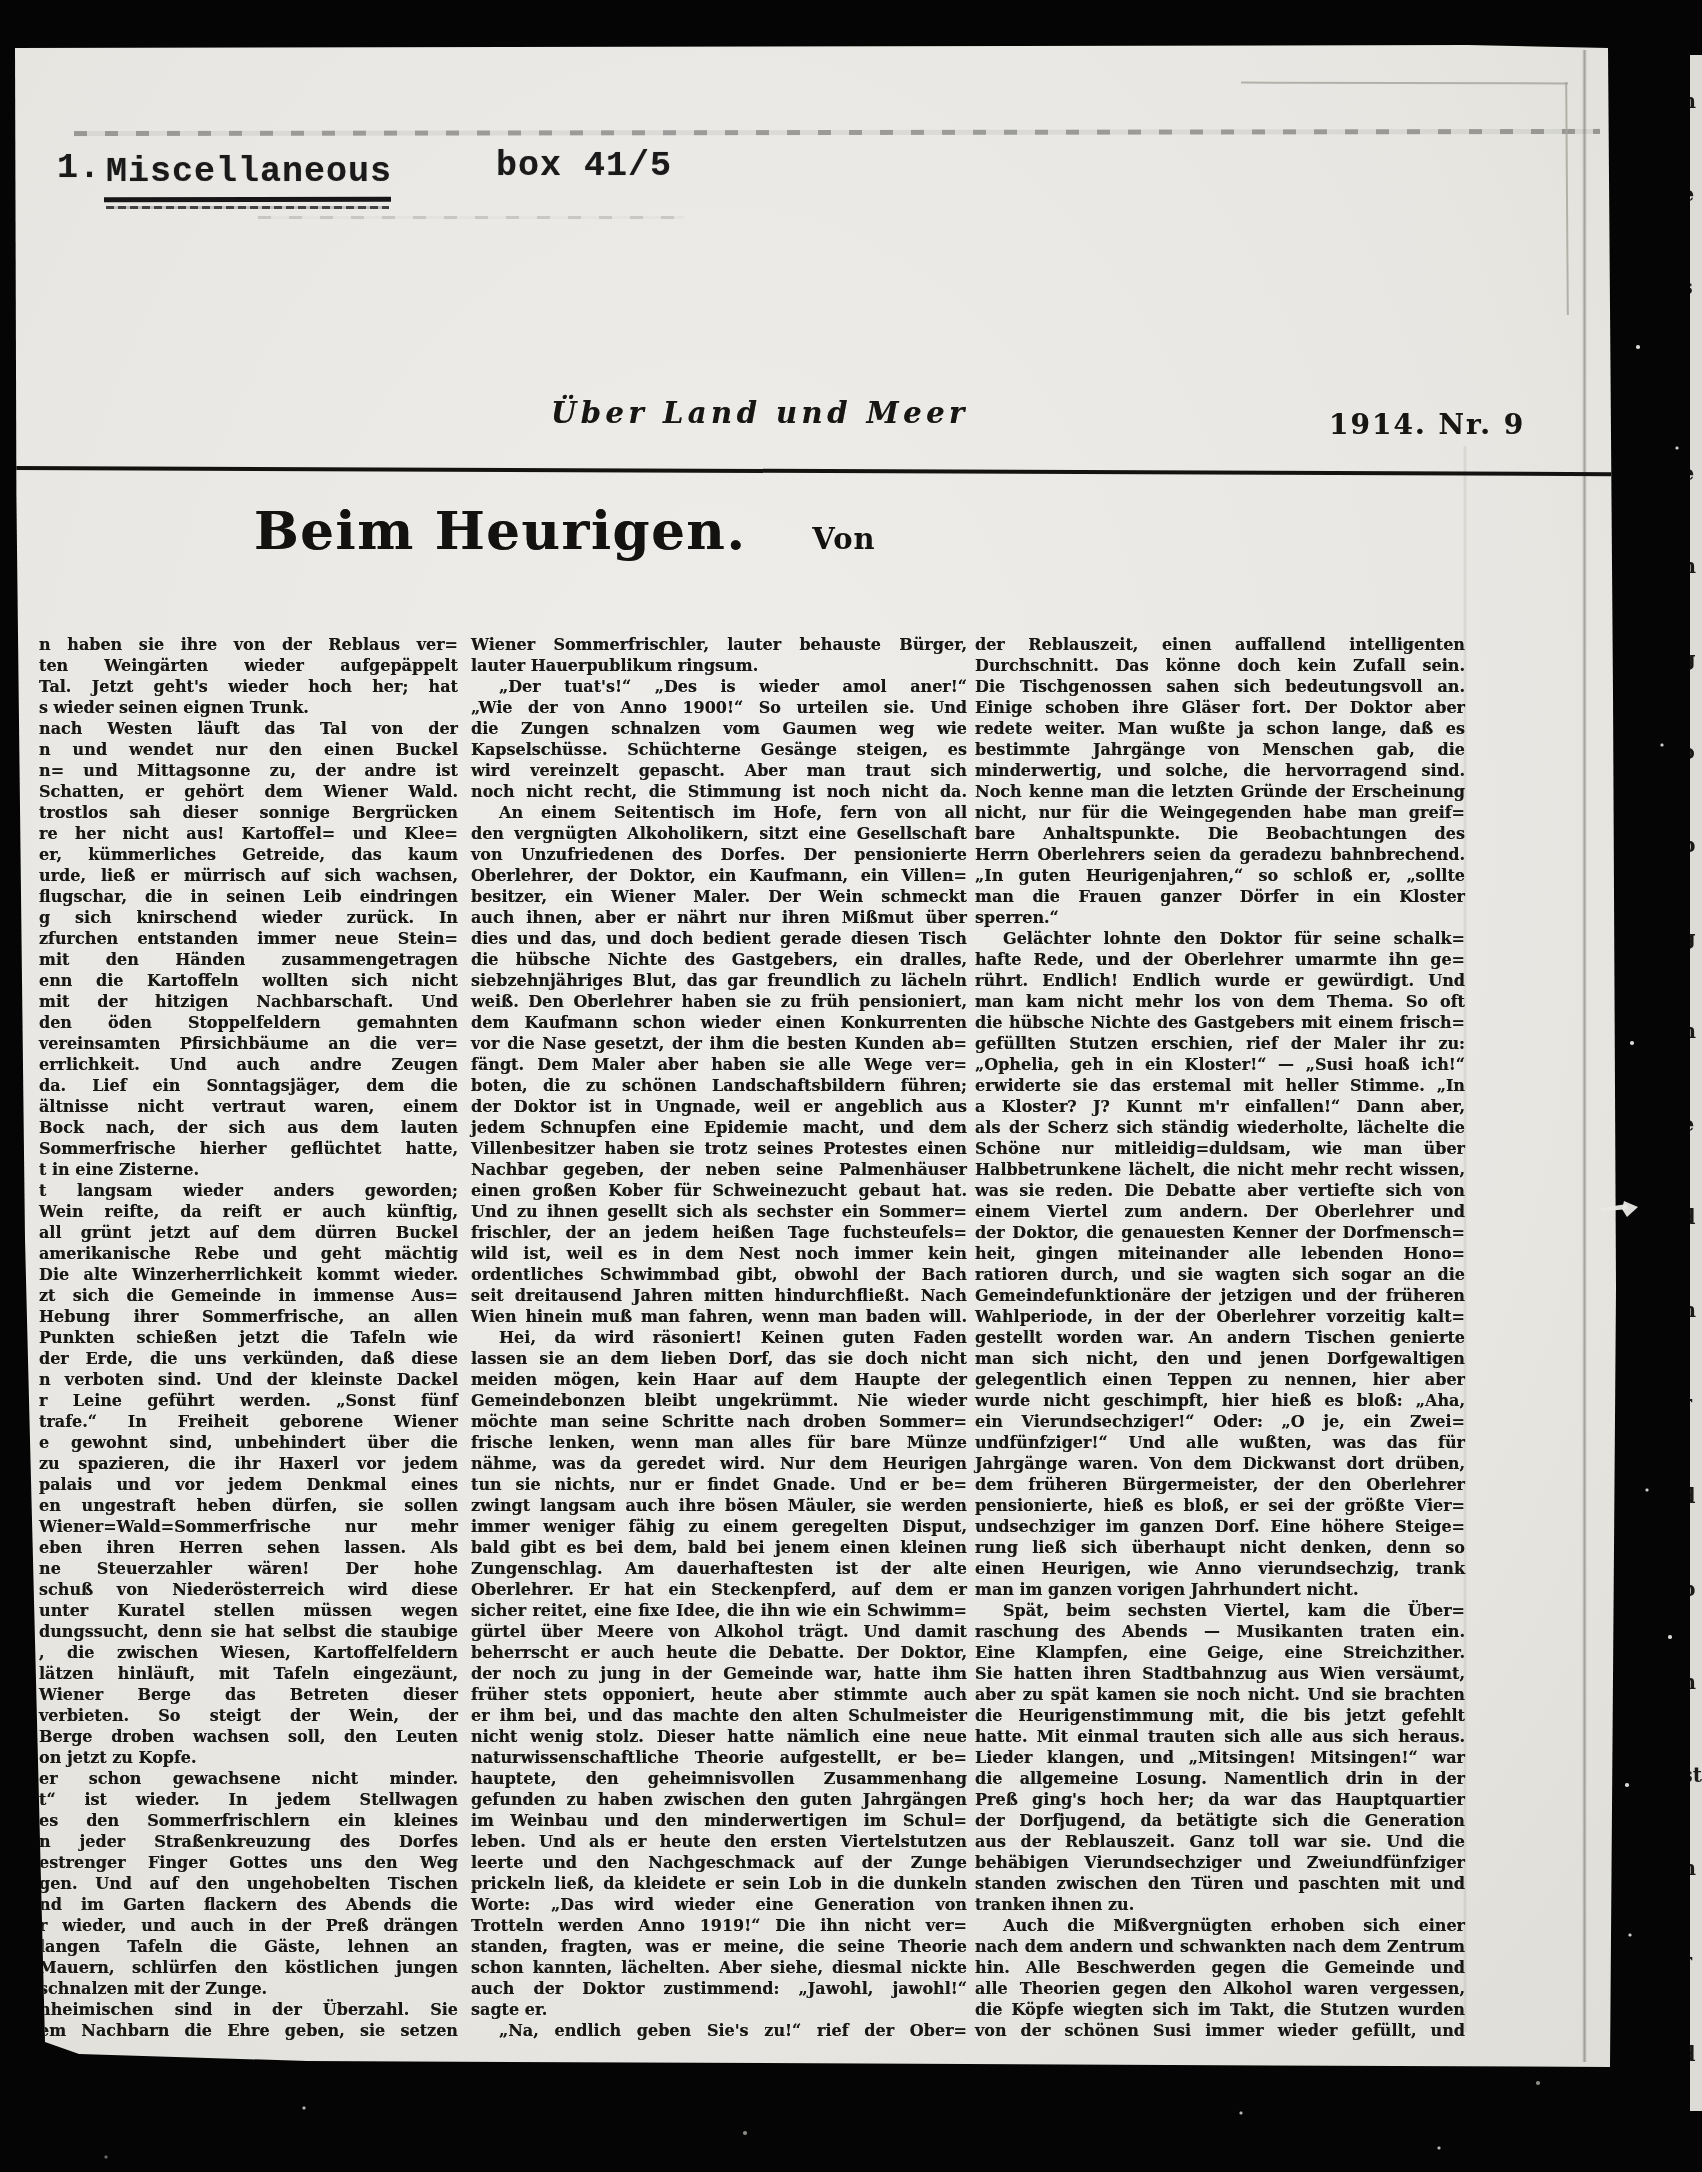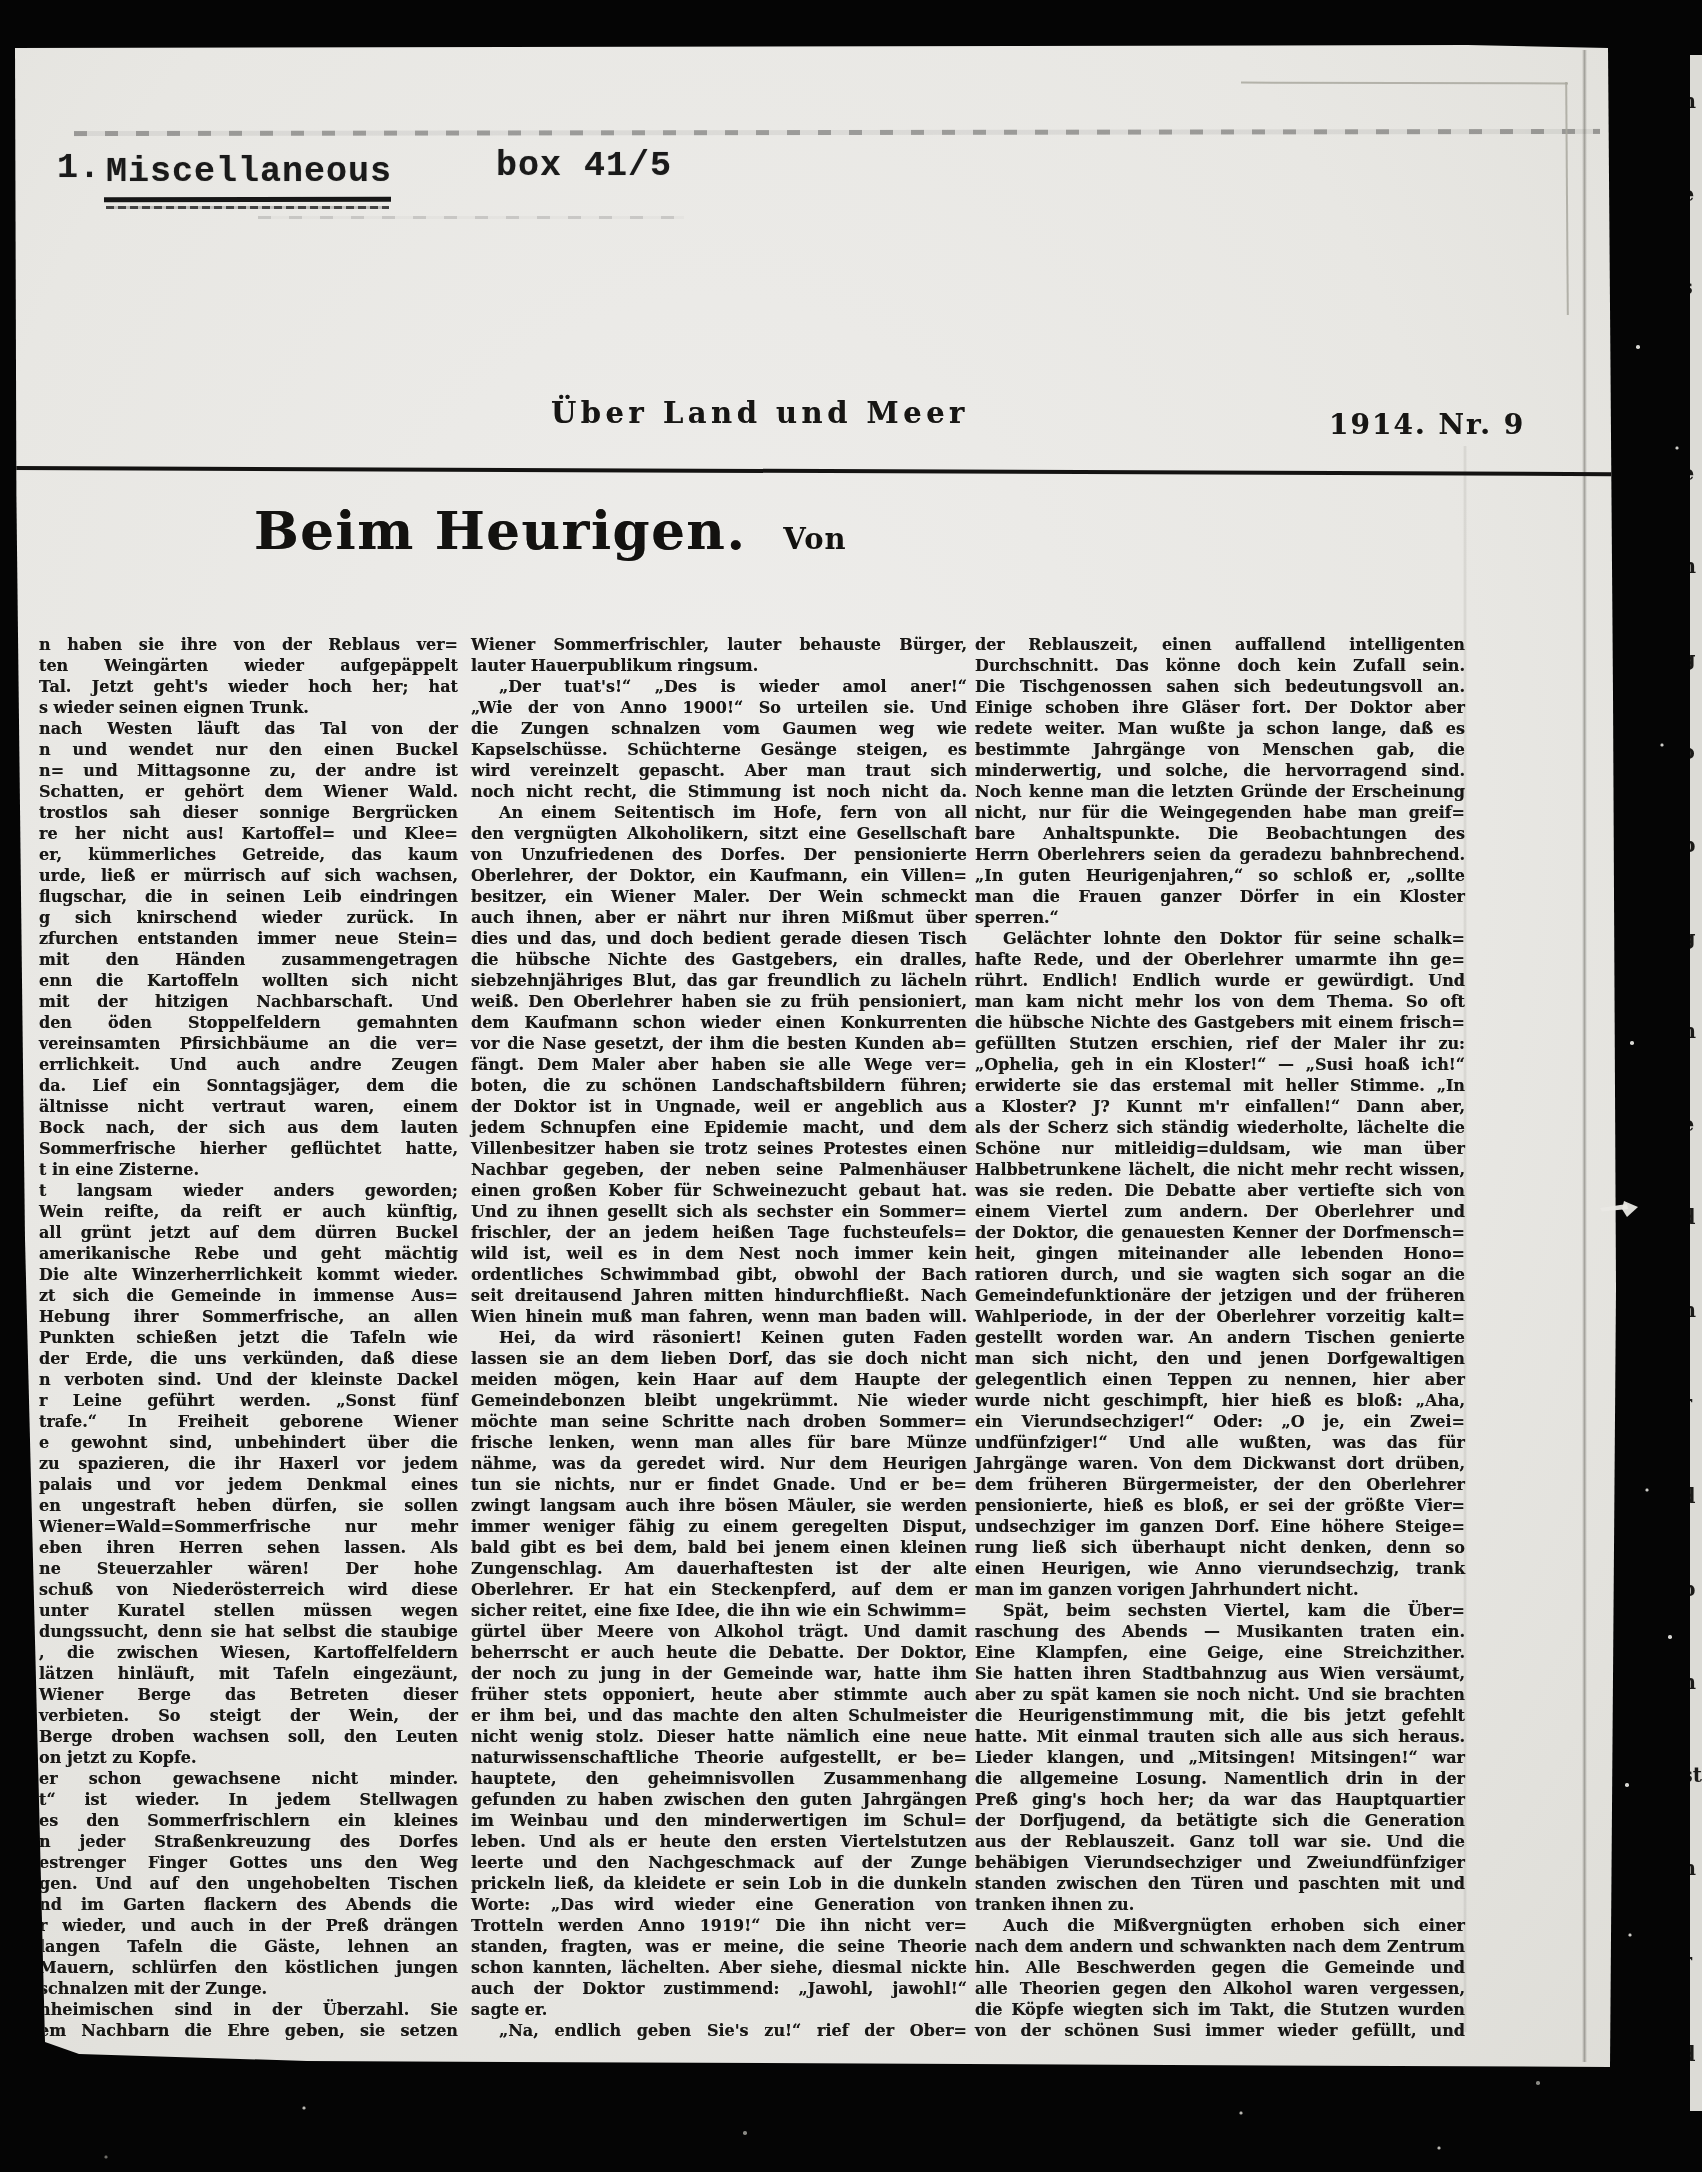--- a/index.html
+++ b/index.html
@@ -57,30 +57,31 @@
   .label-word{left:106px;top:152px;}
   .label-box{left:496px;top:146px;}
   .label-underline{position:absolute;left:104px;top:197px;width:287px;height:4.5px;background:#161616;transform:rotate(-.12deg);}
   .label-underline2{position:absolute;left:106px;top:206px;width:283px;height:3px;opacity:.85;filter:blur(0.2px);
     background:repeating-linear-gradient(90deg,#262626 0 8px, rgba(40,40,40,.25) 8px 12px);}
   
   .journal-title{
     position:absolute;left:551px;top:396px;color:#171614;
     font-size:29px;font-weight:bold;letter-spacing:4.5px;white-space:nowrap;
     text-shadow:0 0 0.5px rgba(20,20,20,.5);
+    font-style:italic;
   }
   .issue-number{
     position:absolute;left:1329px;top:399px;color:#171614;
     font-size:28px;font-weight:bold;letter-spacing:2px;white-space:nowrap;
     text-shadow:0 0 0.5px rgba(20,20,20,.5);
     margin-top:9px;
   }
   .header-rule{position:absolute;left:14px;top:466px;width:1598px;height:4px;background:#141312;transform:rotate(.22deg);transform-origin:left center;}
   
-  .title-row{position:absolute;left:254px;top:499px;display:flex;align-items:baseline;white-space:nowrap;color:#131210;}
+  .title-row{position:absolute;left:254px;top:499px;display:flex;align-items:baseline;white-space:nowrap;color:#131210;gap:29px;}
   .title-main{font-size:53px;font-weight:bold;letter-spacing:1.5px;text-shadow:0 0 0.5px rgba(15,15,15,.6);}
   .byline{margin-left:37px;display:flex;align-items:center;}
   .byline-von{font-size:29px;font-weight:bold;letter-spacing:1px;}
   .byline-author{margin-left:15px;font-size:41px;font-weight:bold;letter-spacing:1px;text-shadow:0 0 0.5px rgba(15,15,15,.6);}
   
   .column{position:absolute;top:634px;color:#181715;}
   .col-1{left:39px;width:419px;}
   .col-2{left:471px;width:496px;}
   .col-3{left:975px;width:490px;}
   .line{

